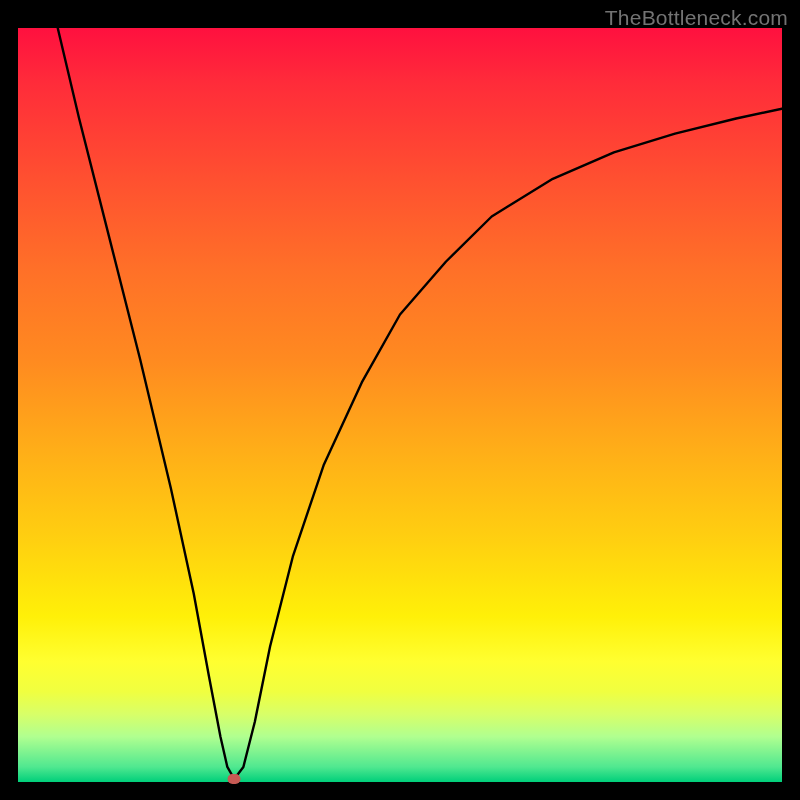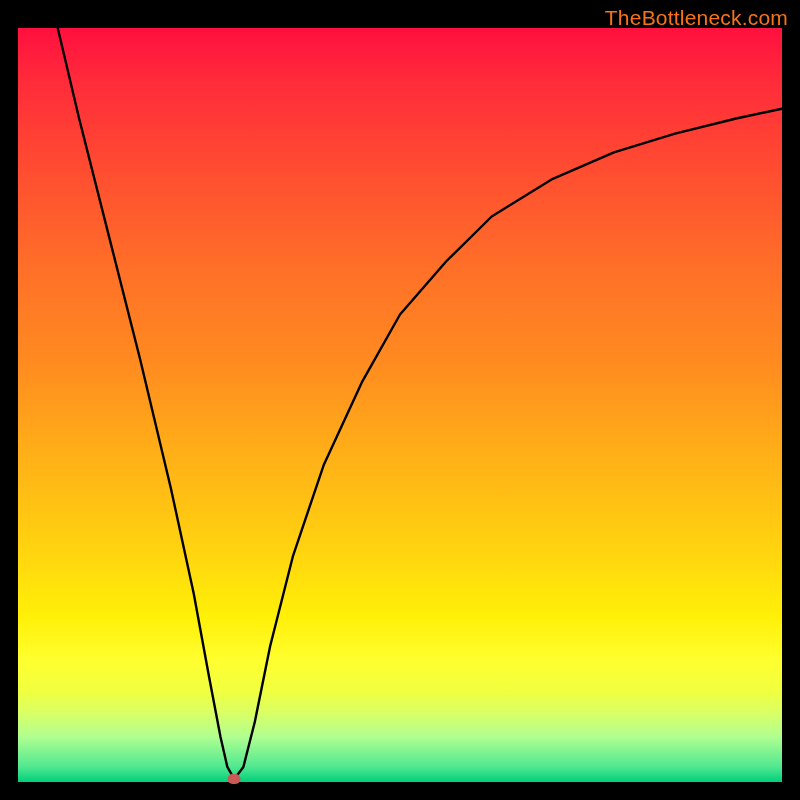--- a/index.html
+++ b/index.html
@@ -25,21 +25,21 @@
       #d8ff68 91%,
       #b0ff90 94%,
       #50e890 98%,
       #00cf7a 100%
     );
   }
   .watermark {
     position: absolute;
     top: 6px;
     right: 12px;
-    color: #f97316;
+    color: #737373;
     font-size: 21px;
     font-weight: 500;
     letter-spacing: 0.2px;
   }
   .curve {
     position: absolute;
     left: 18px;
     top: 28px;
     width: 764px;
     height: 754px;

